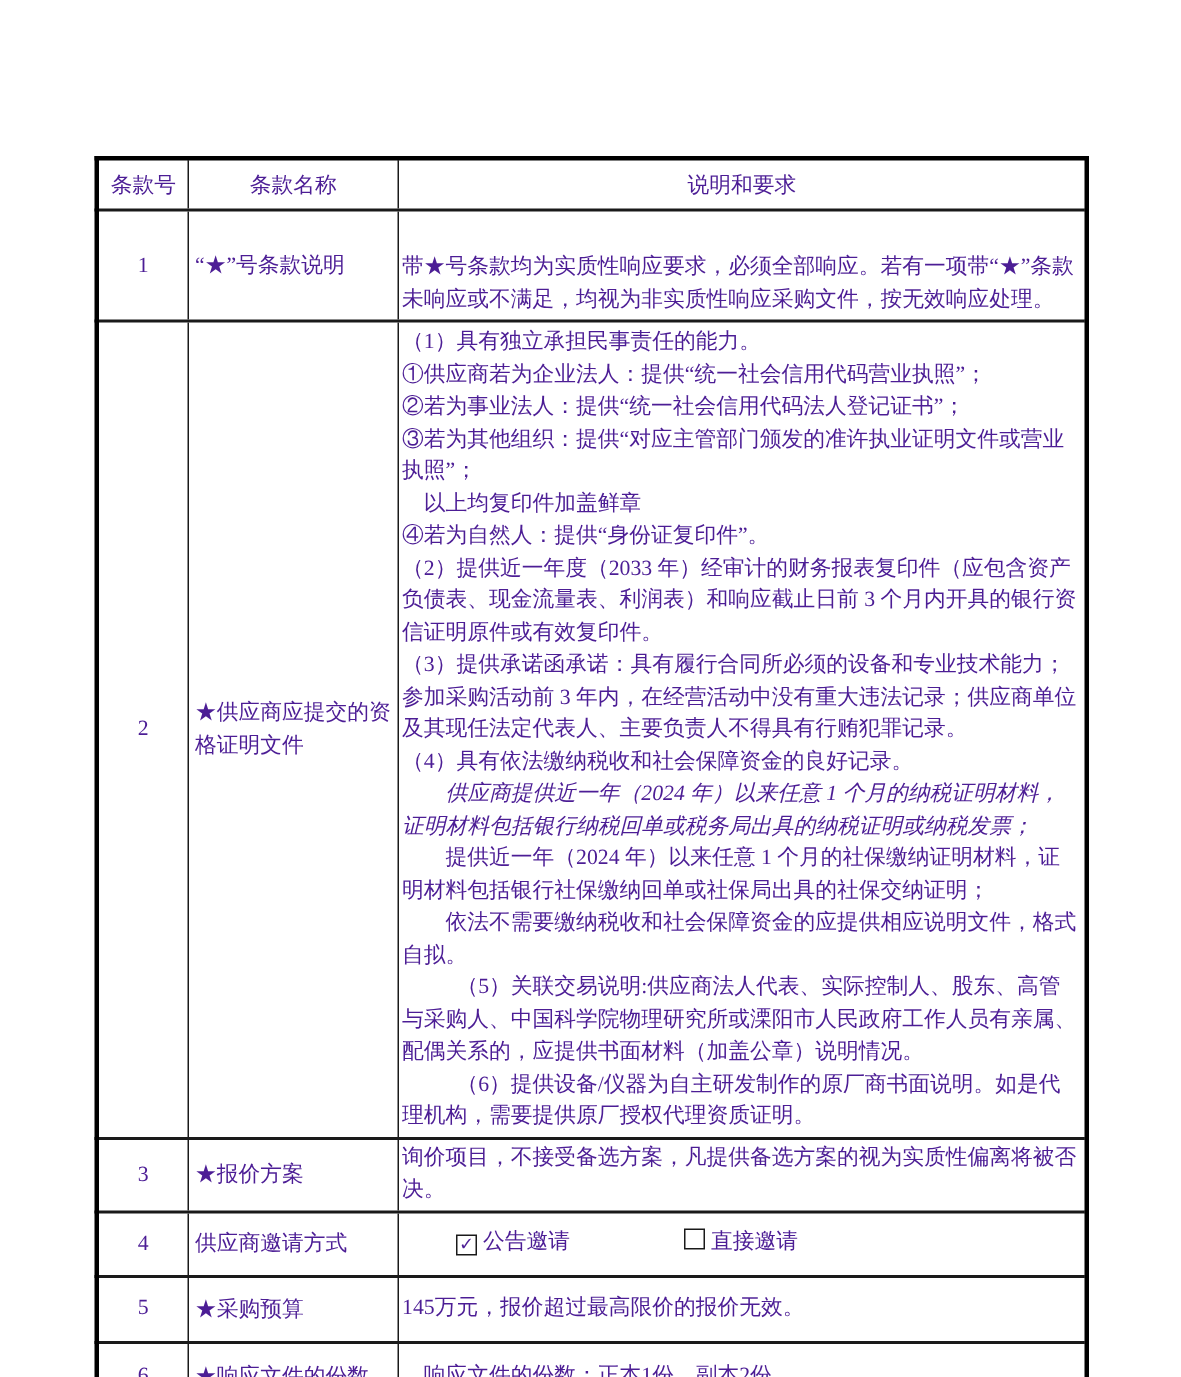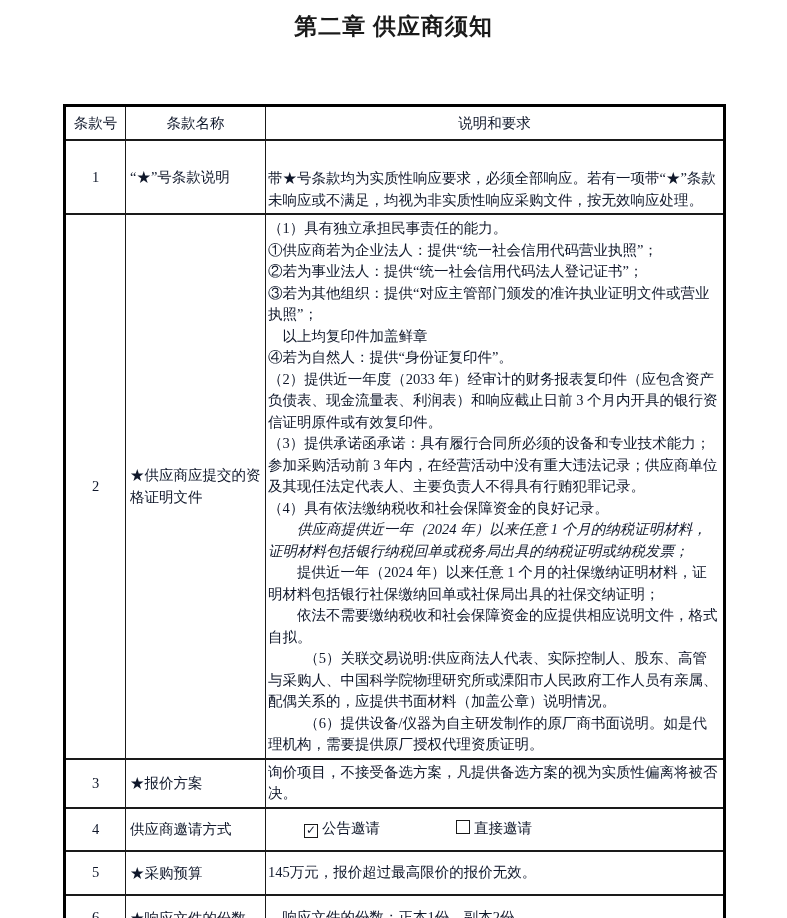--- a/index.html
+++ b/index.html
@@ -26,21 +26,21 @@
   table.spec {
     position:absolute; left:63px; top:104px;
     width:663px;
     border-collapse:collapse; table-layout:fixed;
     border:3px solid #000;
   }
   table.spec th, table.spec td {
     border:1px solid #1a1a1a;
     border-top-width:2px; border-bottom-width:2px;
     font-size:14.5px; font-weight:normal;
-    color:#0f172a;
+    color:#4c1d95;
   }
   table.spec th { height:30px; text-align:center; padding:1px 2px; }
   col.c-no   { width:61px; }
   col.c-name { width:140px; }
   td.col-no   { text-align:center; vertical-align:middle; }
   td.col-name { text-align:left; vertical-align:middle; padding:2px 4px; line-height:22px; }
   td.col-desc { vertical-align:middle; padding:2px 3px 2px 2px; line-height:21.5px; }
   tr.row-1 td { height:45px; }
   tr.row-2 td { height:524px; }
   tr.row-2 td.col-desc { vertical-align:top; padding-top:3px; }
@@ -60,21 +60,20 @@
     vertical-align:-1px;
     line-height:11px; text-align:center;
     font-size:12px; font-weight:bold;
     font-family:"DejaVu Sans",sans-serif;
   }
 </style>
 </head>
 <body>
 
 <div class="page">
-  <h1 class="page-title">第二章 供应商须知</h1>
 
   <table class="spec">
     <colgroup>
       <col class="c-no">
       <col class="c-name">
       <col class="c-desc">
     </colgroup>
     <thead>
       <tr>
         <th>条款号</th>

